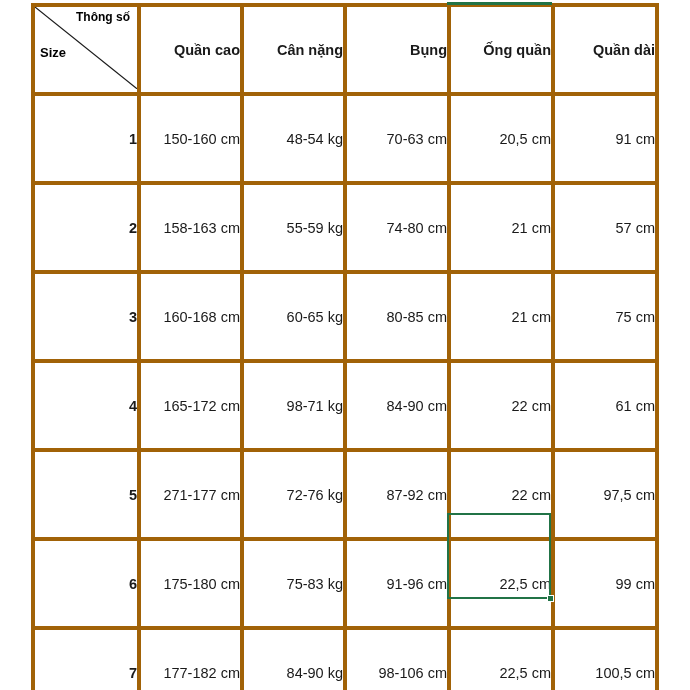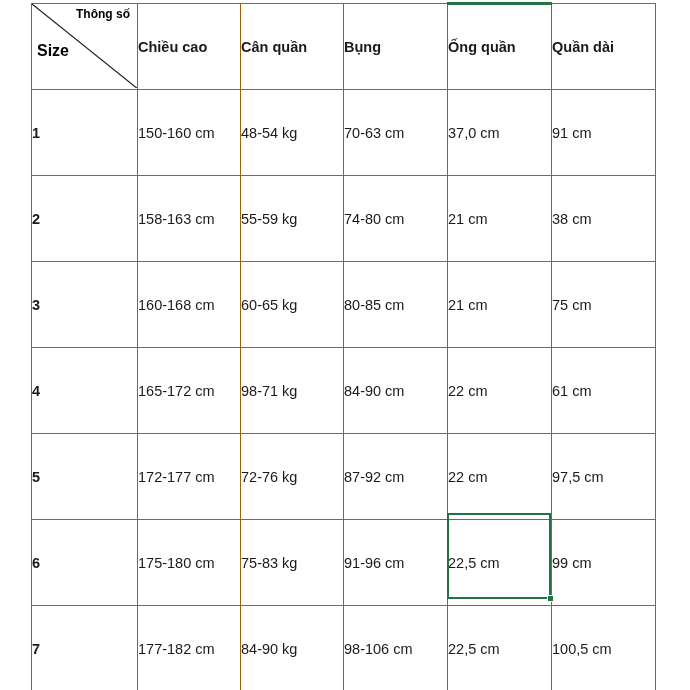--- a/index.html
+++ b/index.html
@@ -27,23 +27,23 @@
     position: absolute;
     left: 31px;
     top: 3px;
     width: 624px;
     height: 680px;
     border-collapse: collapse;
     table-layout: fixed;
   }
 
   #size-table td {
-    border: 1px solid #a16207;
+    border: 4px solid #a16207;
     padding: 0;
-    text-align: left;
+    text-align: right;
     vertical-align: middle;
     font-size: 14.5px;
     color: #1a1a1a;
     background: #ffffff;
   }
 
   
   .col-size   { width: 106px; }
   .col-c2     { width: 103px; }
   .col-c3     { width: 103px; }
@@ -83,21 +83,21 @@
     right: 7px;
     font-size: 12px;
     font-weight: bold;
     color: #000000;
     white-space: nowrap;
   }
   .corner-size {
     position: absolute;
     left: 5px;
     top: 38px;
-    font-size: 16px;
+    font-size: 13px;
     font-weight: bold;
     color: #000000;
     white-space: nowrap;
   }
 
   
   tr.data-row td {
     height: 85px;
   }
   td.size-cell {
@@ -157,61 +157,61 @@
     <tr class="header-row">
           <td class="corner-cell">
             <div class="corner-inner">
               <svg class="corner-diag" viewBox="0 0 106 85" preserveAspectRatio="none">
                 <line x1="0" y1="0" x2="106" y2="85" stroke="#1a1a1a" stroke-width="1.2"></line>
               </svg>
               <span class="corner-param">Thông số</span>
               <span class="corner-size">Size</span>
             </div>
           </td>
-          <td>Chiều cao</td>
-          <td>Cân quần</td>
+          <td>Quần cao</td>
+          <td>Cân nặng</td>
           <td>Bụng</td>
           <td>Ống quần</td>
           <td>Quần dài</td>
         </tr>
         <tr class="data-row">
           <td class="size-cell">1</td>
           <td>150-160 cm</td>
           <td>48-54 kg</td>
           <td>70-63 cm</td>
-          <td>37,0 cm</td>
+          <td>20,5 cm</td>
           <td>91 cm</td>
         </tr>
         <tr class="data-row">
           <td class="size-cell">2</td>
           <td>158-163 cm</td>
           <td>55-59 kg</td>
           <td>74-80 cm</td>
           <td>21 cm</td>
-          <td>38 cm</td>
+          <td>57 cm</td>
         </tr>
         <tr class="data-row">
           <td class="size-cell">3</td>
           <td>160-168 cm</td>
           <td>60-65 kg</td>
           <td>80-85 cm</td>
           <td>21 cm</td>
           <td>75 cm</td>
         </tr>
         <tr class="data-row">
           <td class="size-cell">4</td>
           <td>165-172 cm</td>
           <td>98-71 kg</td>
           <td>84-90 cm</td>
           <td>22 cm</td>
           <td>61 cm</td>
         </tr>
         <tr class="data-row">
           <td class="size-cell">5</td>
-          <td>172-177 cm</td>
+          <td>271-177 cm</td>
           <td>72-76 kg</td>
           <td>87-92 cm</td>
           <td>22 cm</td>
           <td>97,5 cm</td>
         </tr>
         <tr class="data-row">
           <td class="size-cell">6</td>
           <td>175-180 cm</td>
           <td>75-83 kg</td>
           <td>91-96 cm</td>

